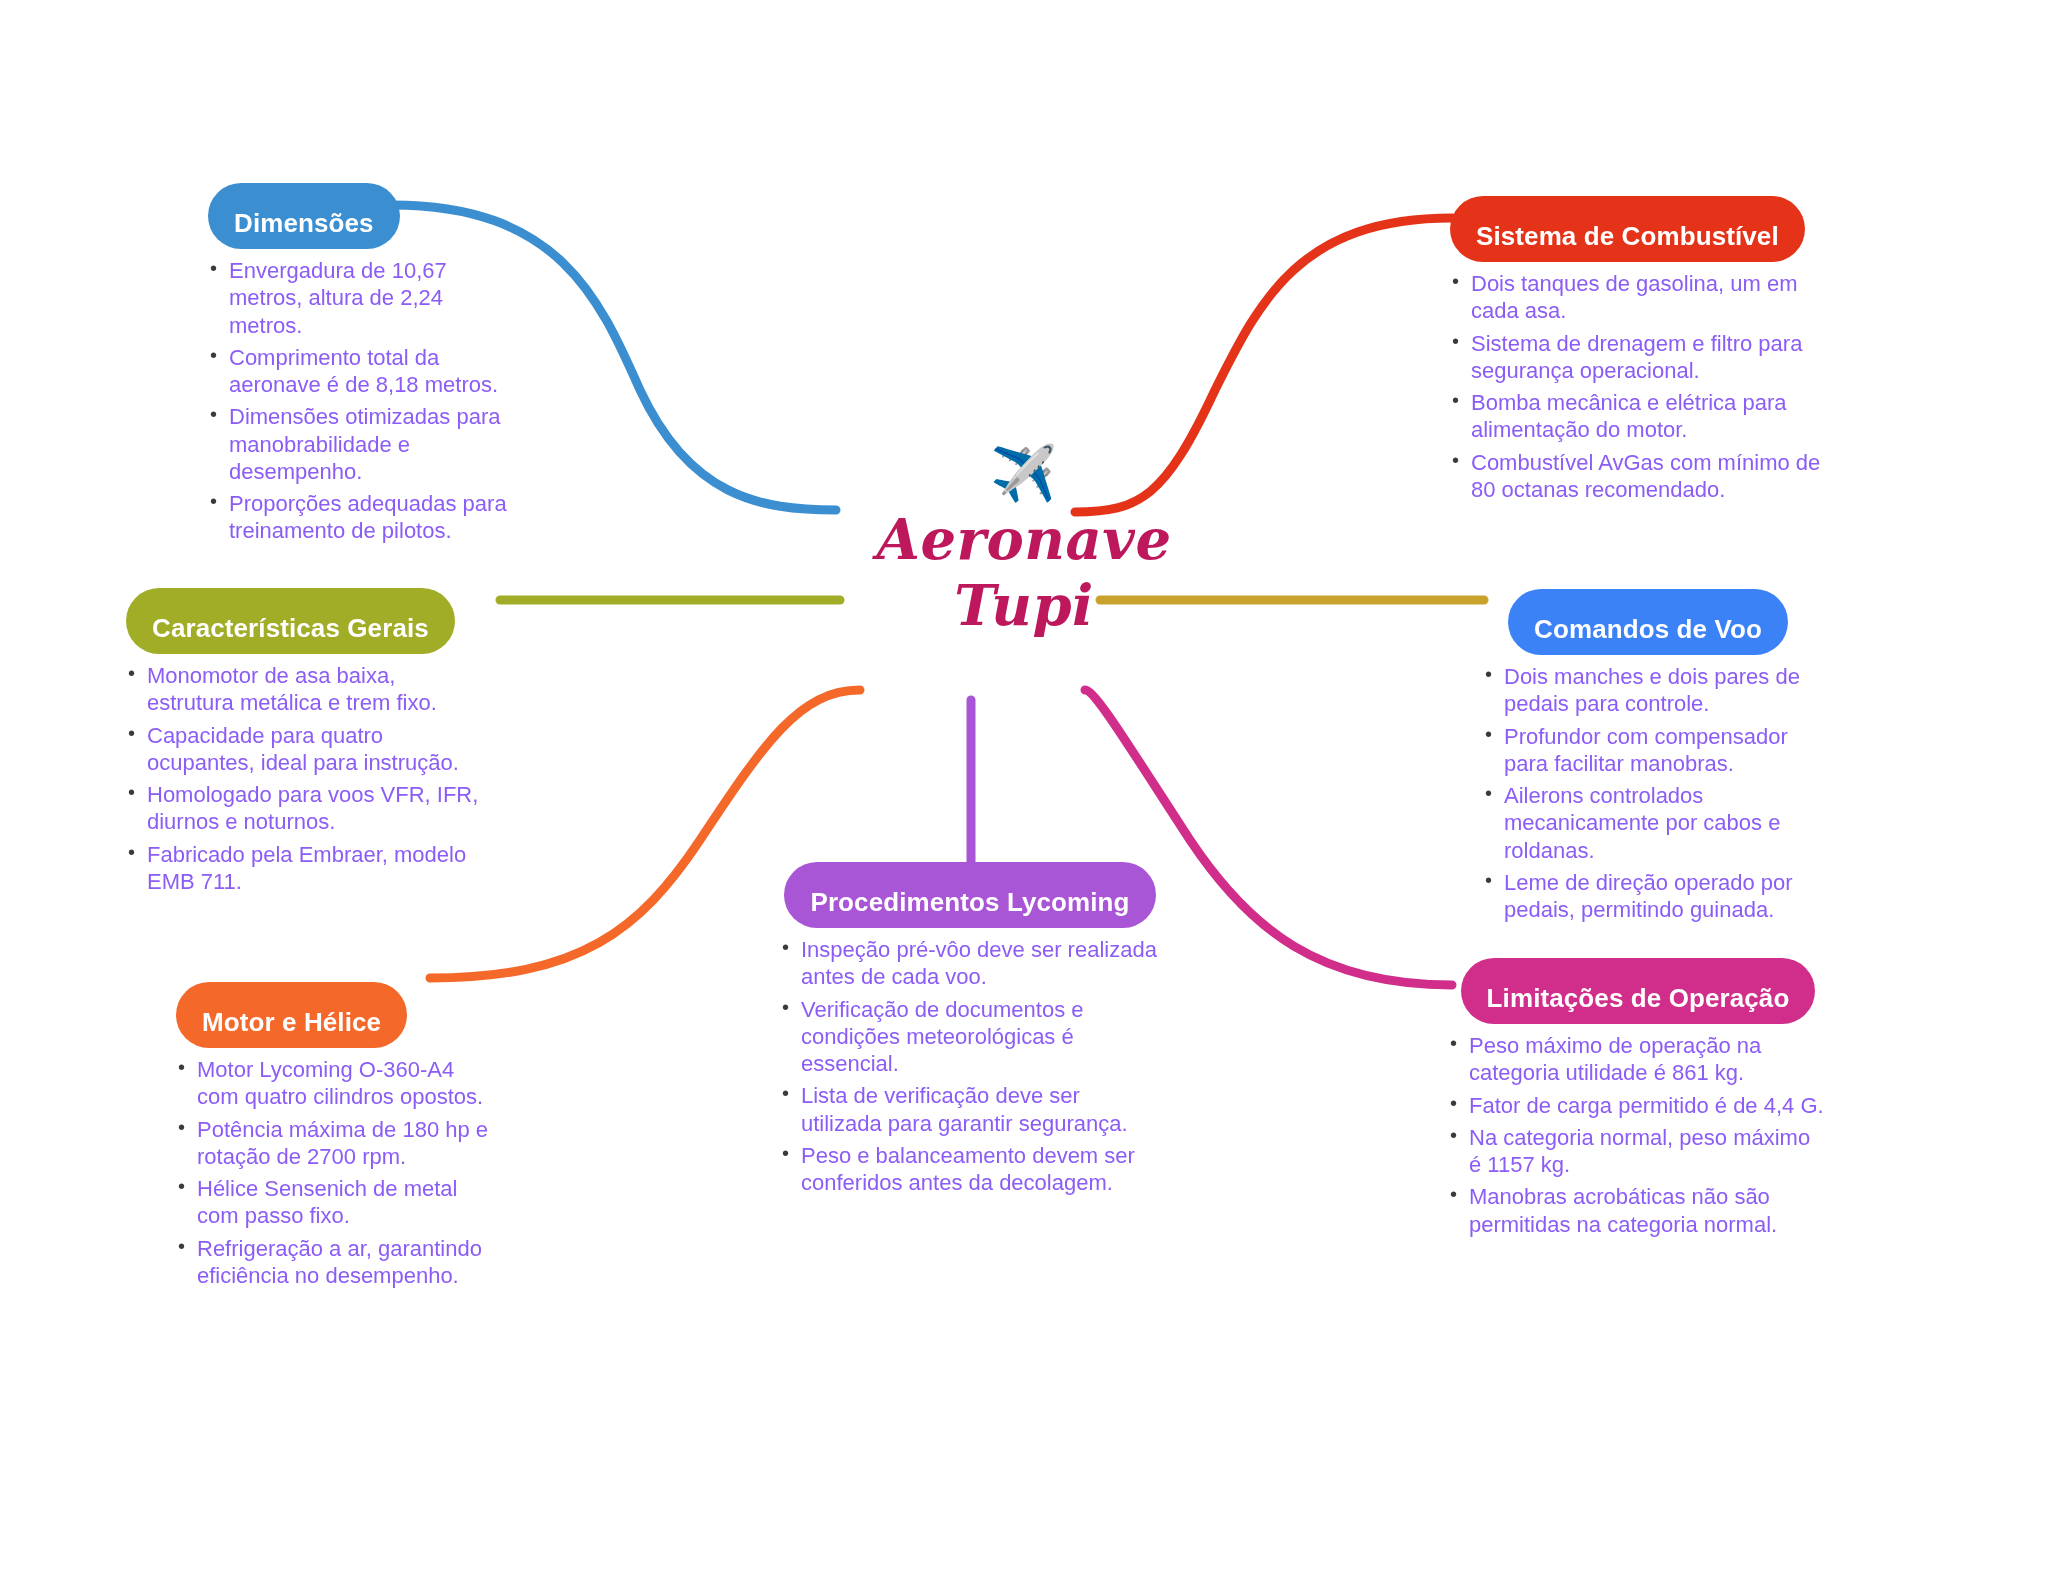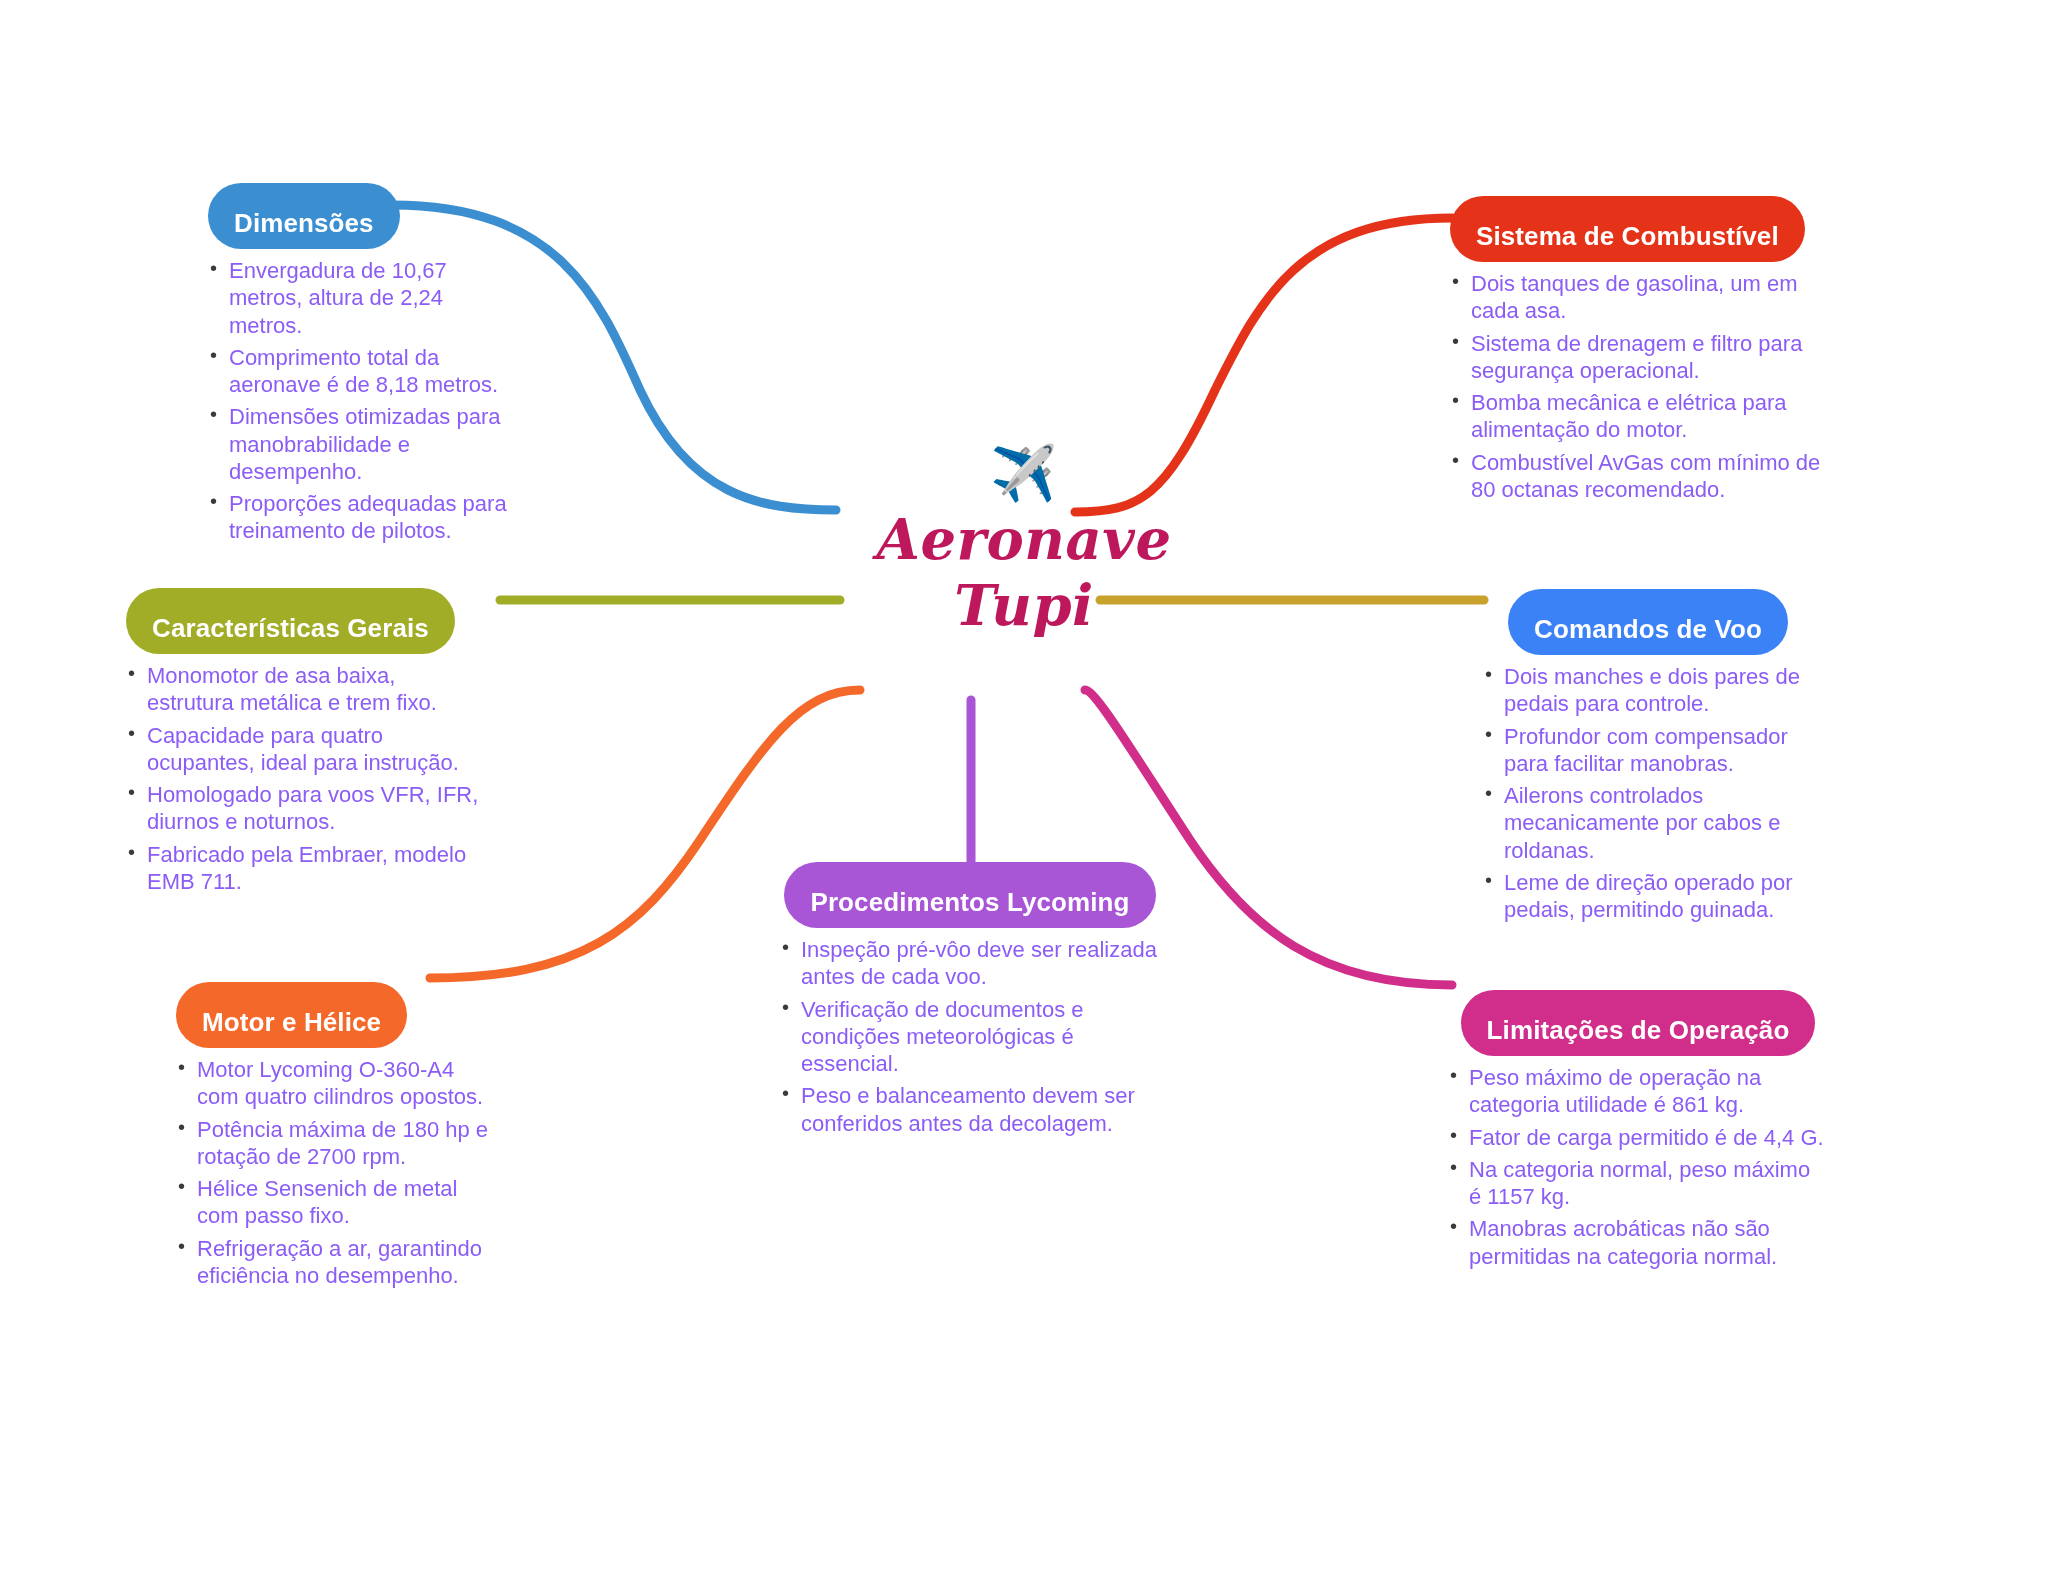--- a/index.html
+++ b/index.html
@@ -98,21 +98,21 @@
     color: #3a3a3a;
   }
 
   
   #branch-dimensoes      { left: 208px;  top: 183px;  width: 300px; }
   #branch-combustivel    { left: 1450px; top: 196px;  width: 400px; }
   #branch-caracteristicas{ left: 126px;  top: 588px;  width: 362px; }
   #branch-comandos       { left: 1483px; top: 589px;  width: 330px; }
   #branch-motor          { left: 176px;  top: 982px;  width: 316px; }
   #branch-procedimentos  { left: 780px;  top: 862px;  width: 380px; }
-  #branch-limitacoes     { left: 1448px; top: 958px;  width: 380px; margin-top: 32px; }
+  #branch-limitacoes     { left: 1448px; top: 958px;  width: 380px; }
 </style>
 </head>
 <body>
 
 <div id="canvas">
 
   <svg id="connectors" viewBox="0 0 2048 1569" xmlns="http://www.w3.org/2000/svg">
 
     <path d="M 392,205 C 560,205 600,300 640,390 C 690,497 760,510 836,510" fill="none" stroke="#3b8ed0" stroke-width="9" stroke-linecap="round"></path>
 
@@ -195,20 +195,21 @@
     </ul>
   </div>
 
   <div class="branch" id="branch-procedimentos">
     <div class="pill-row align-center">
       <span class="branch-pill" style="background-color: rgb(168, 85, 214);">Procedimentos Lycoming</span>
     </div>
     <ul class="branch-list">
       <li>Inspeção pré-vôo deve ser realizada antes de cada voo.</li>
       <li>Verificação de documentos e condições meteorológicas é essencial.</li>
+      <li>Lista de verificação deve ser utilizada para garantir segurança.</li>
       <li>Peso e balanceamento devem ser conferidos antes da decolagem.</li>
     </ul>
   </div>
 
   <div class="branch" id="branch-limitacoes">
     <div class="pill-row align-center">
       <span class="branch-pill" style="background-color: rgb(208, 46, 138);">Limitações de Operação</span>
     </div>
     <ul class="branch-list">
       <li>Peso máximo de operação na categoria utilidade é 861 kg.</li>

